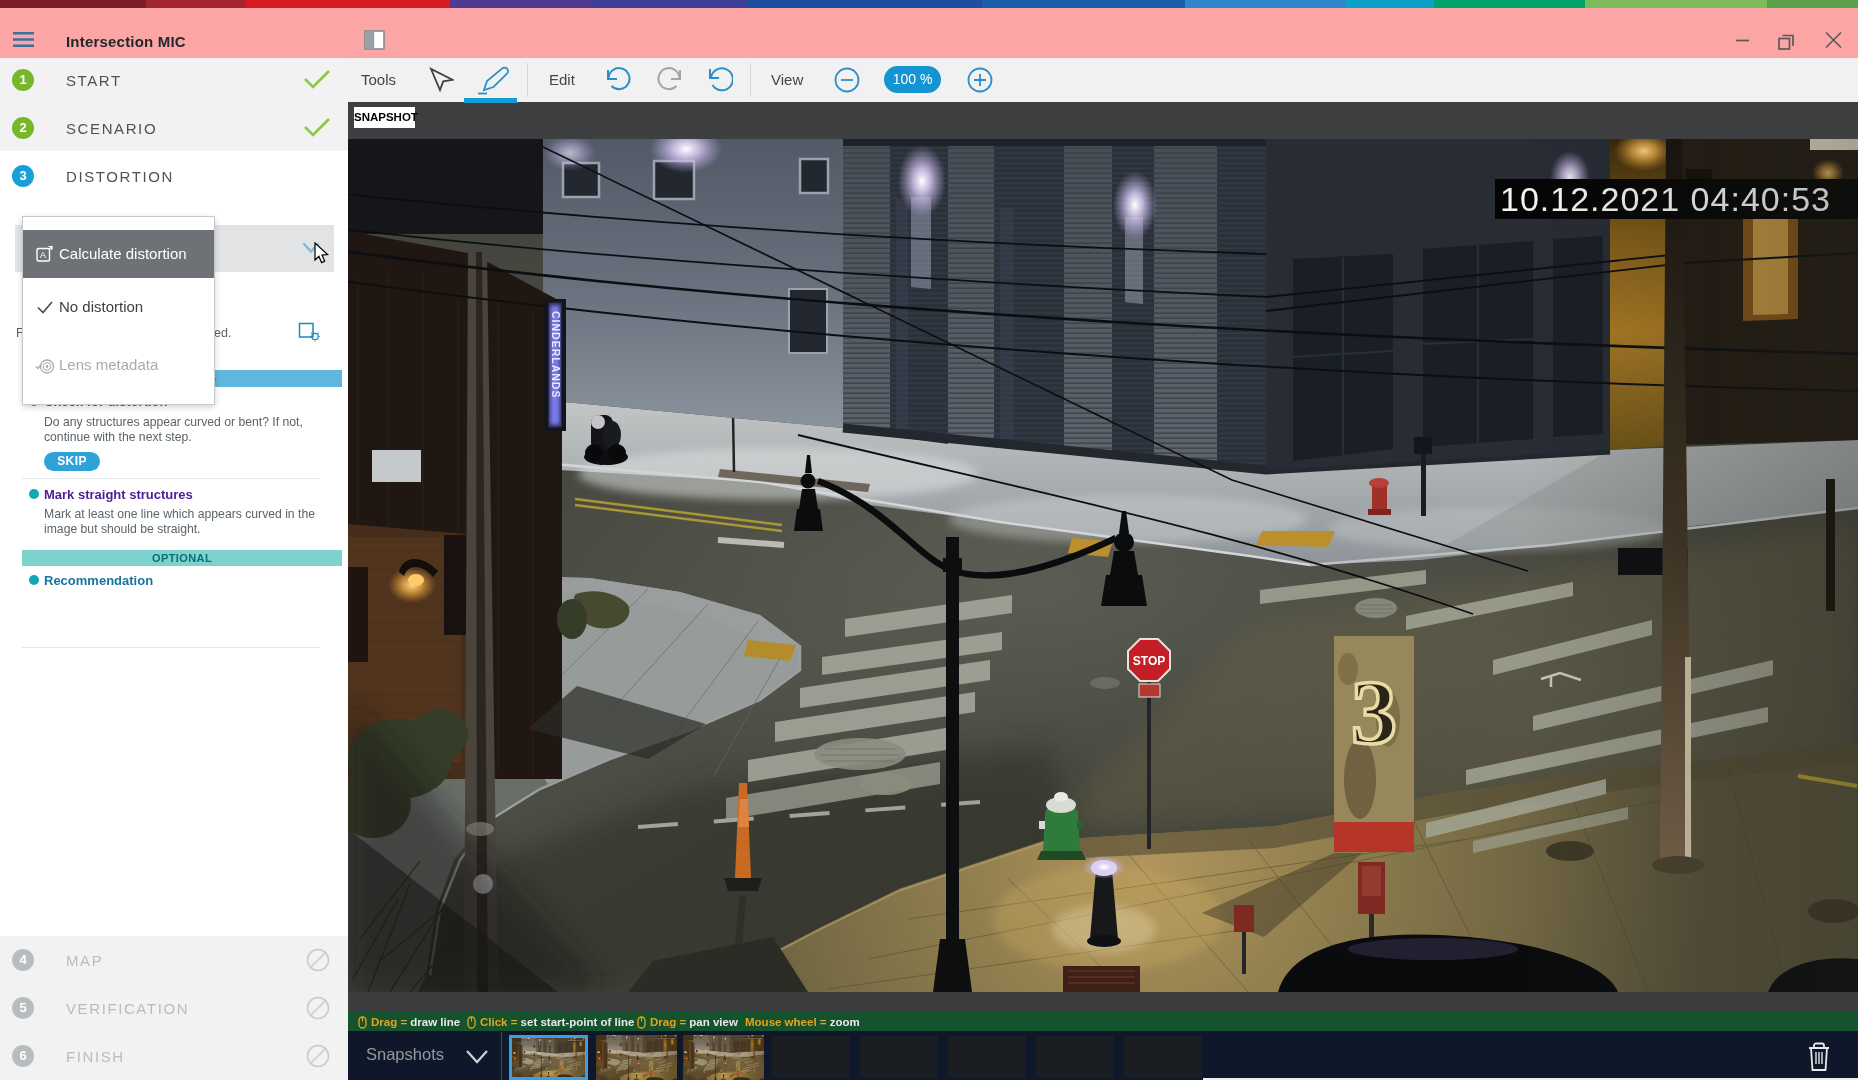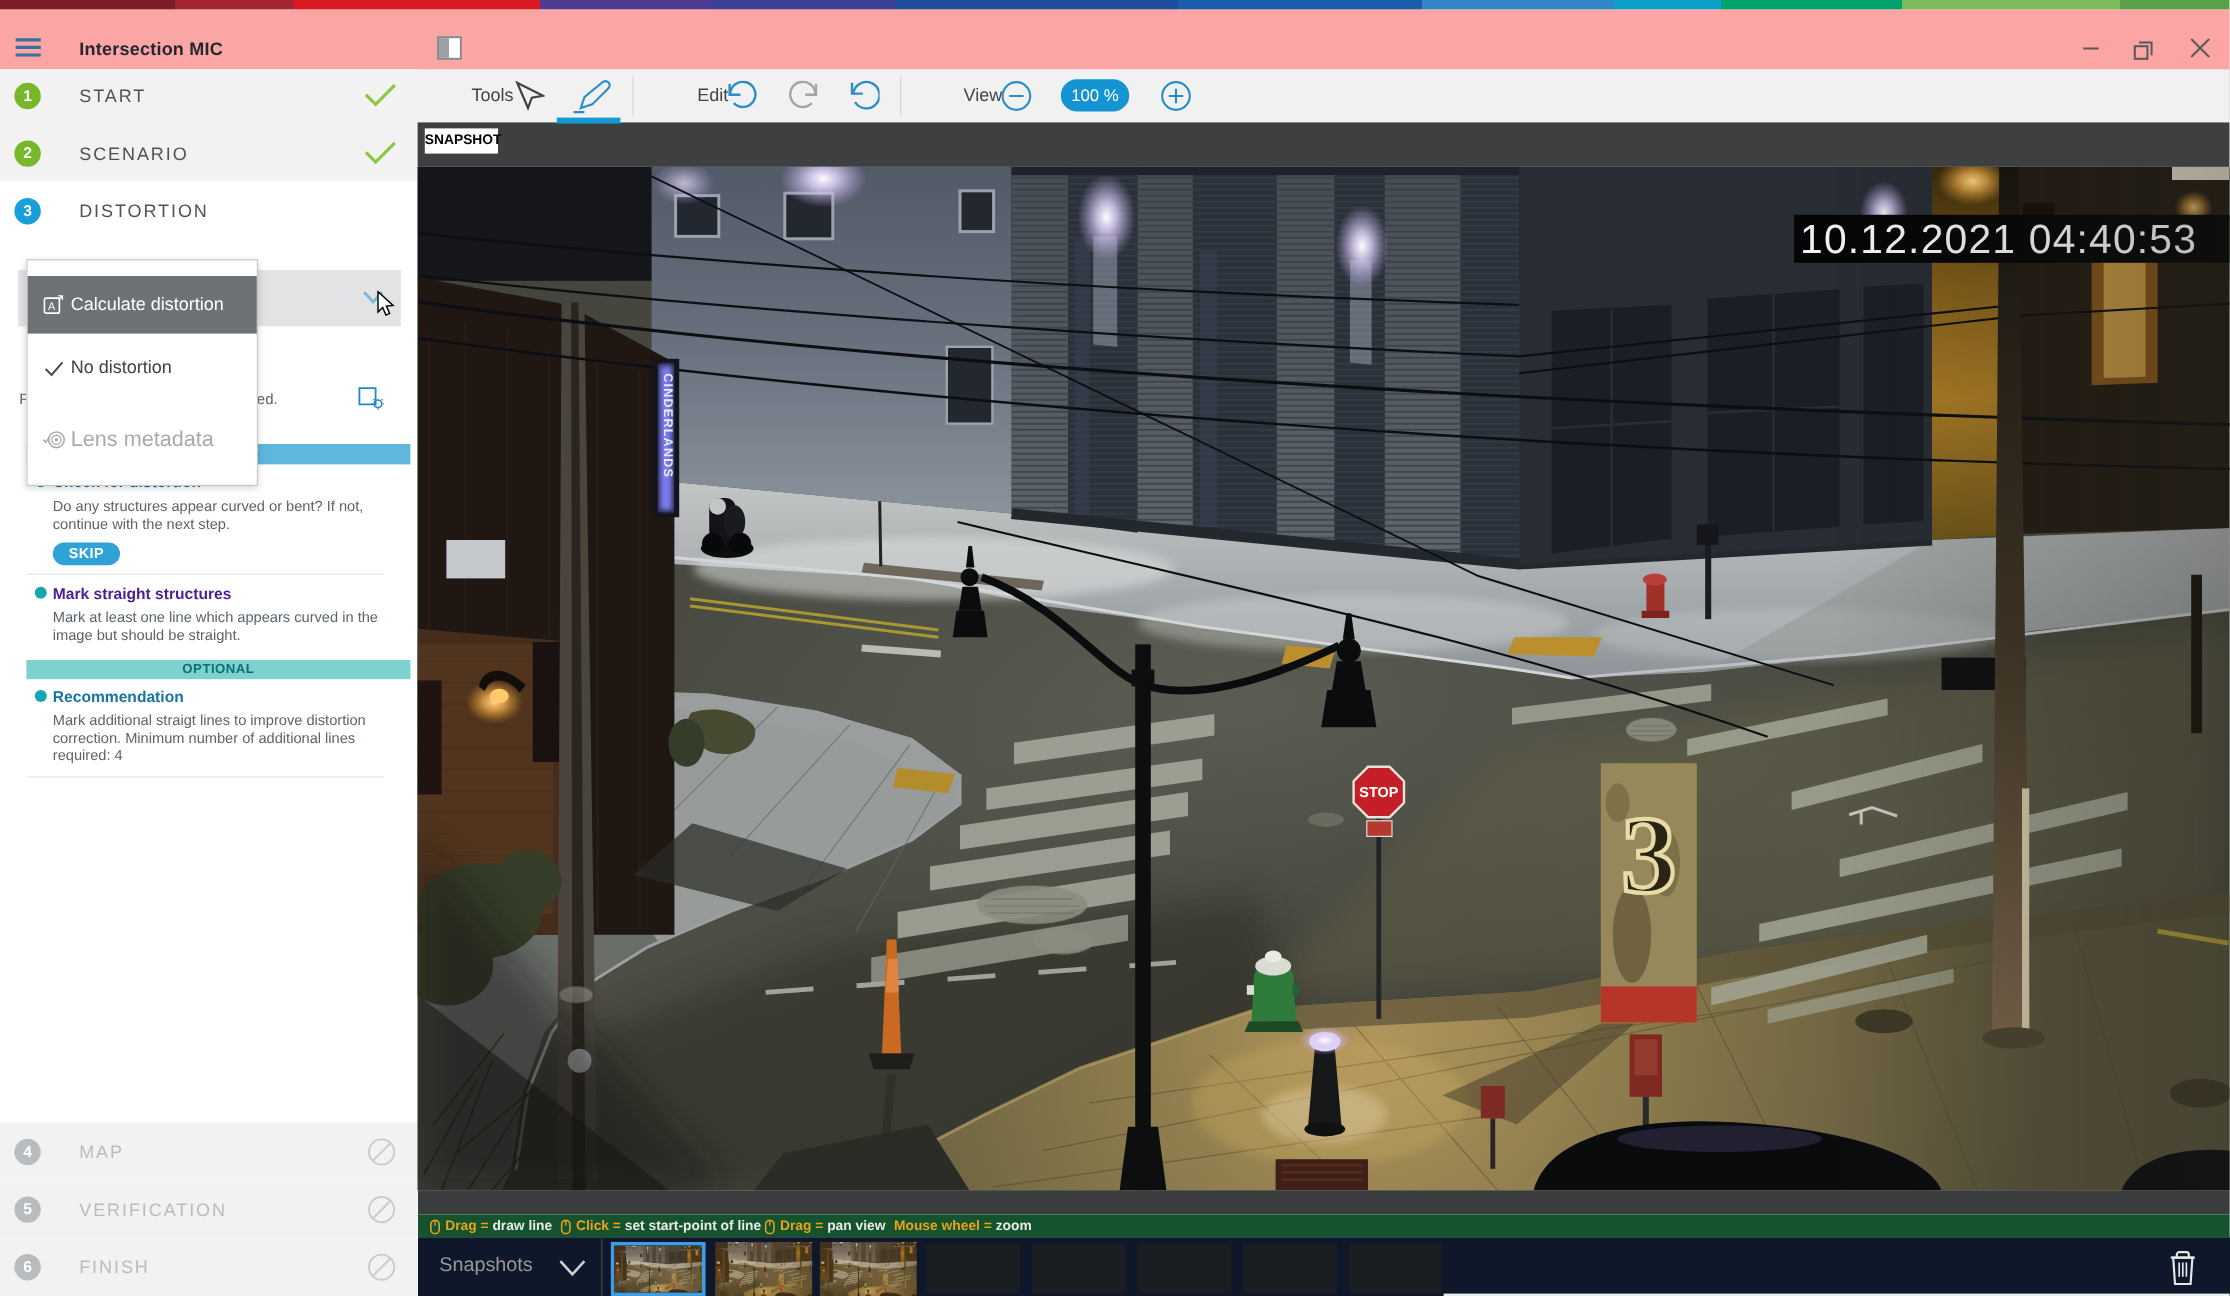--- a/index.html
+++ b/index.html
@@ -14,21 +14,21 @@
       #00a36c 1434px,#00a36c 1585px,#7cba5a 1585px,#7cba5a 1767px,#5aa048 1767px,#5aa048 1858px);}
   #titlebar{left:0;top:8px;width:1858px;height:50px;background:#fca5a5;}
   #apptitle{left:66px;top:25px;font-size:15px;font-weight:bold;color:#23282c;letter-spacing:.2px;}
   #sidebar{left:0;top:58px;width:348px;height:1022px;background:#fff;}
   .srow{position:absolute;left:0;width:348px;height:48px;}
   .gray{background:#f2f2f3;}
   .stepcirc{position:absolute;left:12px;top:13px;width:22px;height:22px;border-radius:50%;
     color:#fff;font-size:13px;font-weight:bold;text-align:center;line-height:22px;}
   .steplab{position:absolute;left:66px;top:16px;font-size:15px;letter-spacing:1.6px;color:#4b5358;}
   #toolbar{left:348px;top:58px;width:1510px;height:44px;background:#f1f1f2;}
-  .tlab{position:absolute;top:13px;font-size:15px;color:#3e464d;margin-left:32px;}
+  .tlab{position:absolute;top:13px;font-size:15px;color:#3e464d;}
   .tsep{position:absolute;top:5px;width:1px;height:34px;background:#d5d6d8;}
   #snapband{left:348px;top:102px;width:1510px;height:37px;background:#3e3f41;}
   #snaplabel{left:354px;top:107px;width:61px;height:21px;background:#fff;color:#000;
     font-size:11.5px;font-weight:bold;text-align:center;line-height:21px;}
   #penline{left:464px;top:98px;width:53px;height:5px;background:#1799d3;}
   #hintbar{left:348px;top:1012px;width:1510px;height:19px;background:#14532d;}
   .hint{position:absolute;top:3.5px;font-size:11.5px;font-weight:bold;color:#e9e9e9;}
   .ho{color:#e8a21b;}
   #snappanel{left:348px;top:1031px;width:1638px;height:49px;background:#0f172a;}
   #snaptitle{left:18px;top:14px;font-size:16.5px;color:#97989a;}
@@ -127,21 +127,20 @@
       <div class="abs" style="left:44px;top:394px;width:56px;height:19px;border-radius:10px;background:#2fa3d8;
         color:#fff;font-weight:bold;font-size:12px;text-align:center;line-height:19px;letter-spacing:.4px">SKIP</div>
       <div class="abs" style="left:22px;top:420px;width:298px;height:1px;background:#e6e7e8"></div>
       <span class="abs" style="left:29px;top:431px;width:10px;height:10px;border-radius:50%;background:#12a7b2"></span>
       <b class="abs" style="left:44px;top:429px;color:#4c1d95;font-size:13px">Mark straight structures</b>
       <div class="abs" style="left:44px;top:449px;white-space:nowrap;font-size:12.2px;line-height:14.5px">Mark at least one line which appears curved in the<br>image but should be straight.</div>
       <div class="abs" style="left:22px;top:492px;width:320px;height:16px;background:#7ed2cd;color:#0b6f75;
         font-weight:bold;font-size:11px;line-height:16px;text-align:center;letter-spacing:.4px">OPTIONAL</div>
       <span class="abs" style="left:29px;top:517px;width:10px;height:10px;border-radius:50%;background:#12a7b2"></span>
       <b class="abs" style="left:44px;top:515px;color:#16749f;font-size:13px">Recommendation</b>
-      <div class="abs" style="left:44px;top:535px;white-space:nowrap;font-size:12.2px;line-height:14.5px">Mark additional straigt lines to improve distortion<br>correction. Minimum number of additional lines<br>required: 4</div>
       <div class="abs" style="left:22px;top:589px;width:298px;height:1px;background:#e6e7e8"></div>
 
       <div class="abs" style="left:22px;top:158px;width:191px;height:187px;background:#fff;border:1px solid #c6c8ca;
         box-shadow:0 2px 6px rgba(0,0,0,.18)">
         <div class="abs" style="left:0;top:13px;width:191px;height:48px;background:#6e7276;color:#fff">
           <svg class="abs" style="left:13px;top:16px" width="17" height="17" fill="none">
             <rect x="1" y="2.5" width="12.5" height="12.5" rx="1.5" stroke="#fff" stroke-width="1.4"></rect>
             <text x="4" y="12" font-size="9" fill="#fff" font-family="Liberation Sans">A</text>
             <path d="M13 3.5l3-3M16 4V.5h-3.5" stroke="#fff" stroke-width="1.2"></path>
           </svg>
@@ -150,21 +149,21 @@
         <svg class="abs" style="left:14px;top:84px" width="16" height="13" fill="none">
           <path d="M1 6.5l5 5L15 1" stroke="#4a4f54" stroke-width="1.7"></path>
         </svg>
         <span class="abs" style="left:36px;top:81px;font-size:15px;color:#3c4144">No distortion</span>
         <svg class="abs" style="left:12px;top:141px" width="20" height="17" fill="none">
           <circle cx="12" cy="8.5" r="6.5" stroke="#a6abb0" stroke-width="1.3"></circle>
           <circle cx="12" cy="8.5" r="3.8" stroke="#a6abb0" stroke-width="1.1"></circle>
           <circle cx="12" cy="8.5" r="1.4" fill="#a6abb0"></circle>
           <path d="M1 8.5l2 2 3-4" stroke="#a6abb0" stroke-width="1.3"></path>
         </svg>
-        <span class="abs" style="left:36px;top:139px;font-size:18px;color:#a6abb0">Lens metadata</span>
+        <span class="abs" style="left:36px;top:139px;font-size:15px;color:#a6abb0">Lens metadata</span>
       </div>
 
       <svg class="abs" style="left:313px;top:184px" width="17" height="24">
         <path d="M2 1l0 17 3.9-3.7 2.7 6.3 3.1-1.4-2.7-6.1 5.6-.5z" fill="#fff" stroke="#000" stroke-width="1.2"></path>
       </svg>
     </div>
   </div>
 
   <div id="toolbar" class="abs">
     <span class="tlab" style="left:13px">Tools</span>

